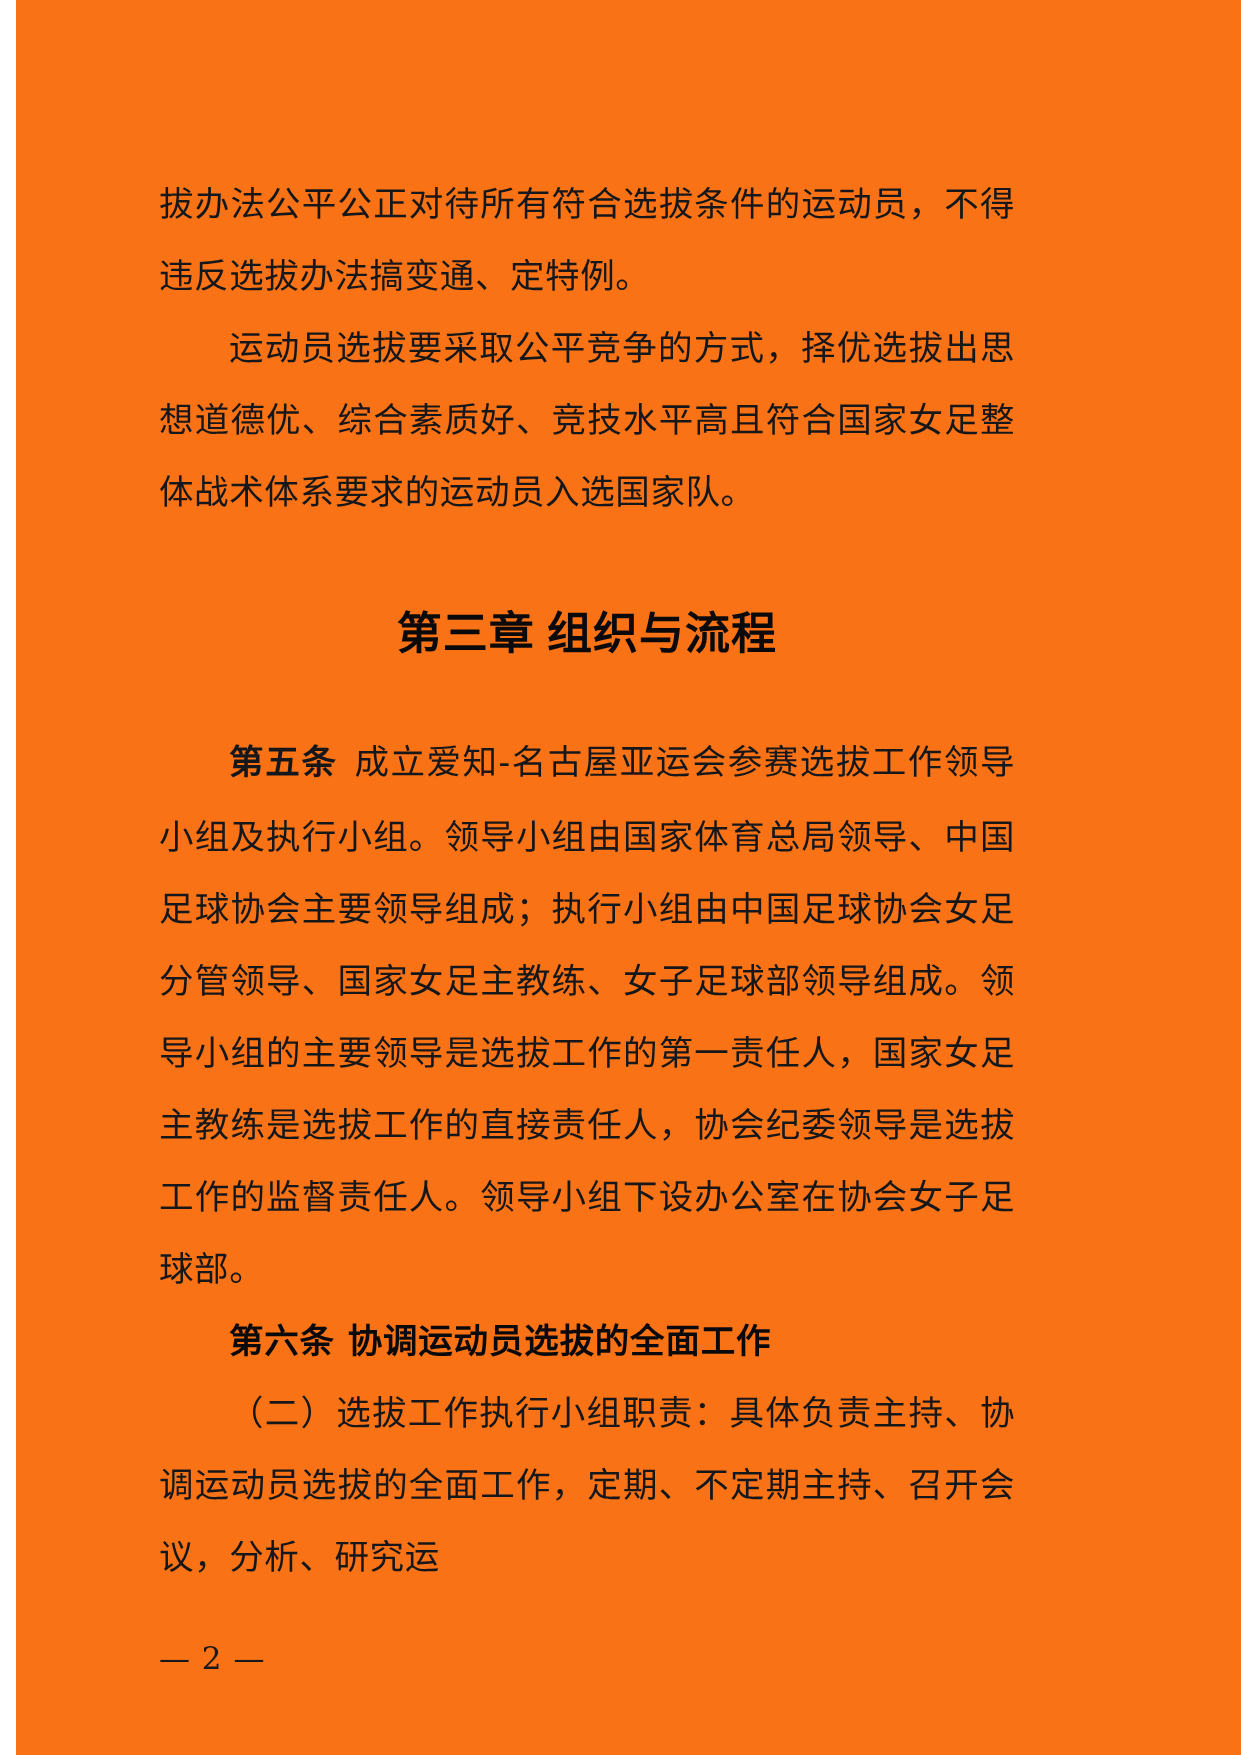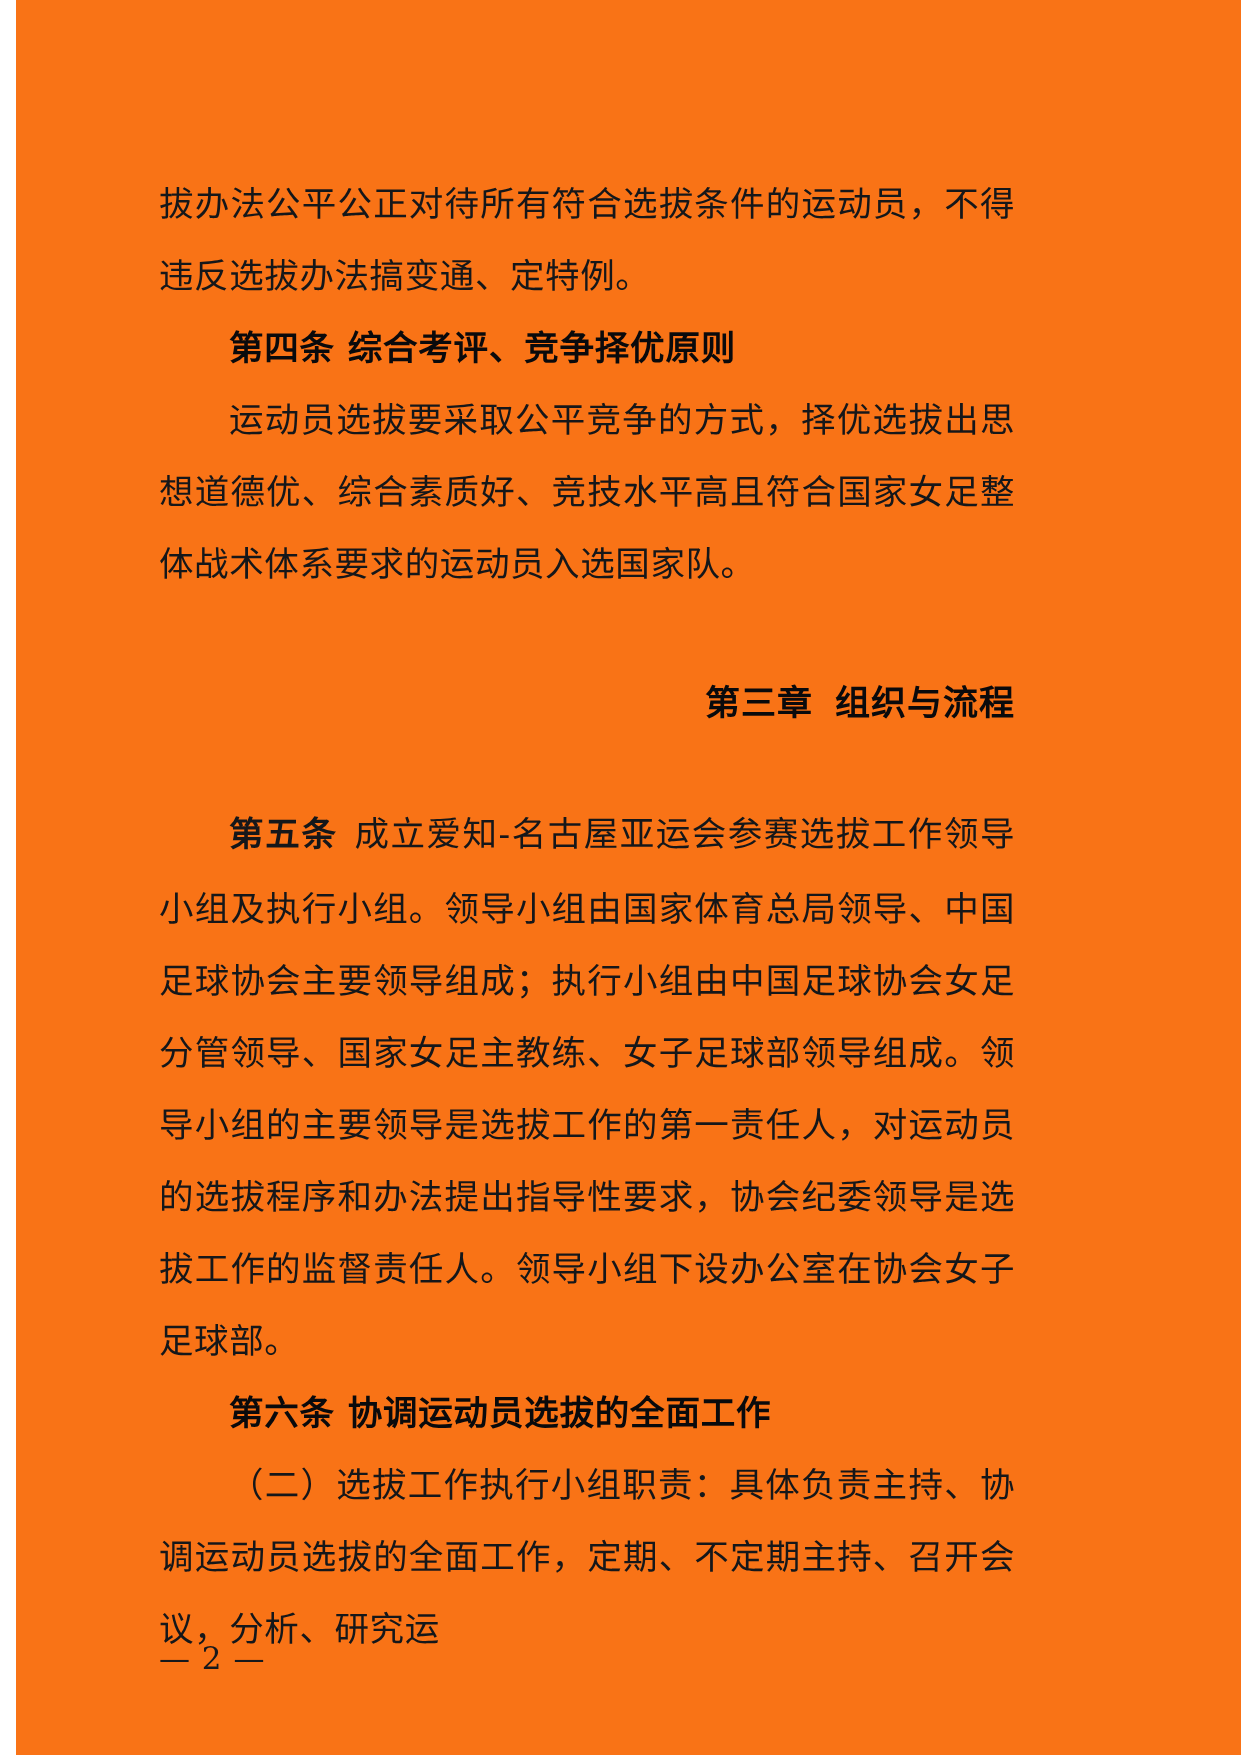--- a/index.html
+++ b/index.html
@@ -74,27 +74,27 @@
     letter-spacing: 0.8px;
   }
   .run-gap {
     display: inline-block;
     width: 16px;
   }
 
   
   p.chapter-title {
     margin: 0;
-    font-size: 35px;
+    font-size: 45px;
     line-height: 72px;
     letter-spacing: 1px;
-    text-align: right;
+    text-align: center;
     font-weight: 700;
     color: #0a0a0c;
-    font-family: Liberation Mono, monospace;
+    font-family: Liberation Serif, serif;
   }
 
   .spacer-md { height: 56px; }
   .spacer-lg { height: 70px; }
 
   
   .footer {
     position: absolute;
     left: 143px;
     top: 1638px;
@@ -112,32 +112,31 @@
 </style>
 </head>
 <body>
 
 <div class="page">
 
   <div class="content">
 
     <p class="body-para">拔办法公平公正对待所有符合选拔条件的运动员，不得违反选拔办法搞变通、定特例。</p>
 
-    <p class="article-heading">第四条 综合考评、竞争择优原则</p>
 
     <p class="body-para indent2">运动员选拔要采取公平竞争的方式，择优选拔出思想道德优、综合素质好、竞技水平高且符合国家女足整体战术体系要求的运动员入选国家队。</p>
 
     <div class="spacer-lg"></div>
 
     <p class="chapter-title">第三章 组织与流程</p>
 
     <div class="spacer-md"></div>
 
     <p class="body-para indent2">
-      <span class="run-bold">第五条</span><span class="run-gap"></span><span>成立爱知-名古屋亚运会参赛选拔工作领导小组及执行小组。领导小组由国家体育总局领导、中国足球协会主要领导组成；执行小组由中国足球协会女足分管领导、国家女足主教练、女子足球部领导组成。领导小组的主要领导是选拔工作的第一责任人，对运动员的选拔程序和办法提出指导性要求，协会纪委领导是选拔工作的监督责任人。领导小组下设办公室在协会女子足球部。</span>
+      <span class="run-bold">第五条</span><span class="run-gap"></span><span>成立爱知-名古屋亚运会参赛选拔工作领导小组及执行小组。领导小组由国家体育总局领导、中国足球协会主要领导组成；执行小组由中国足球协会女足分管领导、国家女足主教练、女子足球部领导组成。领导小组的主要领导是选拔工作的第一责任人，国家女足主教练是选拔工作的直接责任人，协会纪委领导是选拔工作的监督责任人。领导小组下设办公室在协会女子足球部。</span>
     </p>
 
     <p class="article-heading">第六条 协调运动员选拔的全面工作</p>
 
 
     <p class="body-para indent2">（二）选拔工作执行小组职责：具体负责主持、协调运动员选拔的全面工作，定期、不定期主持、召开会议，分析、研究运</p>
 
   </div>
 
   <div class="footer">

